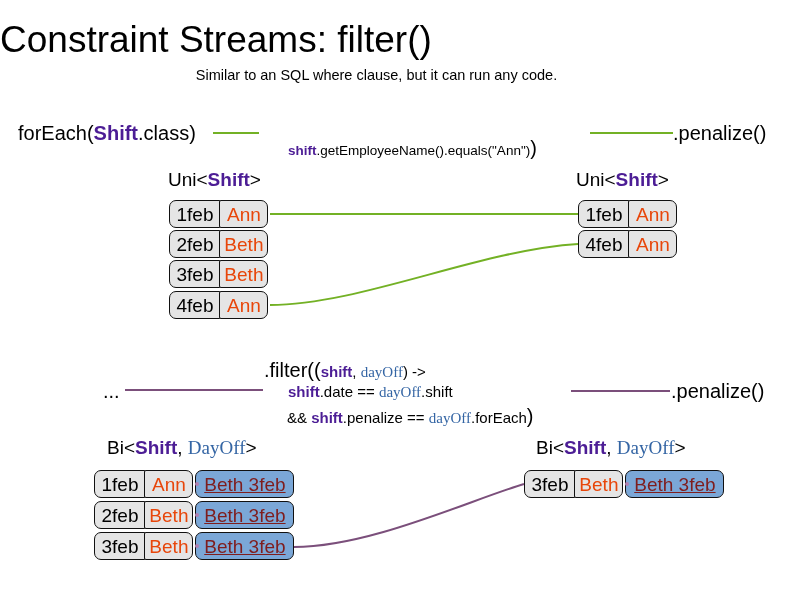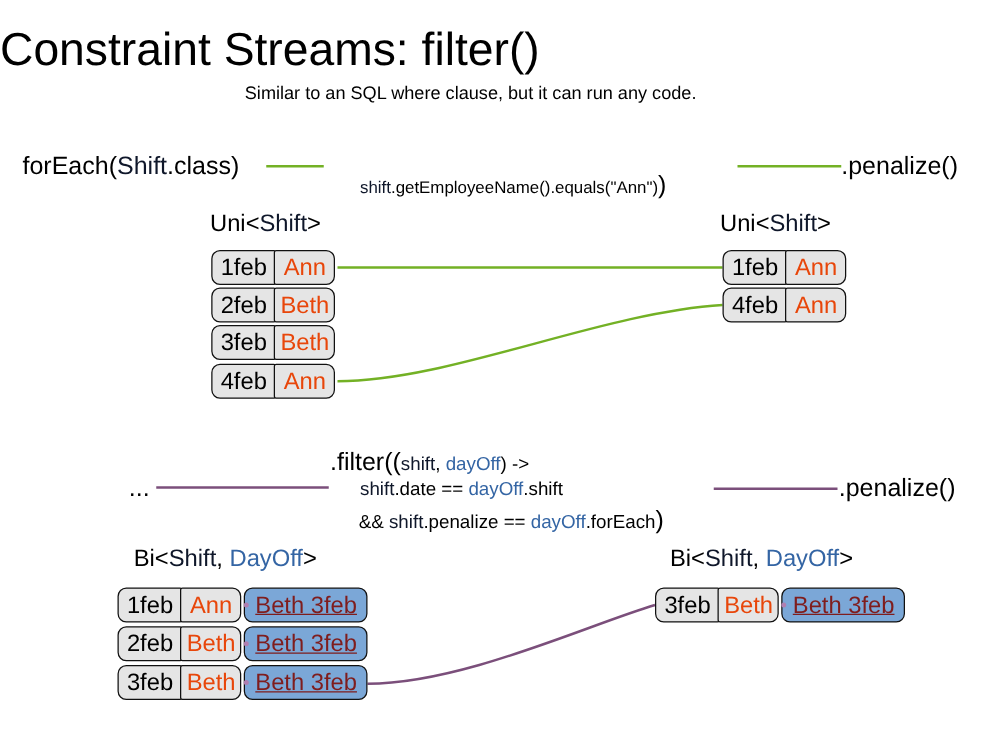--- a/index.html
+++ b/index.html
@@ -37,22 +37,22 @@
     font-size: 14.5px;
     line-height: 18px;
     color: #000000;
   }
 
   
   .code {
     font-family: "Liberation Sans", sans-serif;
     white-space: nowrap;
   }
-  .kw-shift   { color: #0f172a; }
-  .kw-dayoff  { color: #3465a4; }
+  .kw-shift   { color: #4c1d95; font-weight: bold; }
+  .kw-dayoff  { color: #3465a4; font-family: Liberation Serif, serif; }
 
   .big   { font-size: 20px; line-height: 24px; }
   .mid   { font-size: 15px; line-height: 19px; }
   .small { font-size: 13.5px; line-height: 17px; }
 
   
   .typelabel {
     font-size: 19px;
     line-height: 23px;
     white-space: nowrap;

